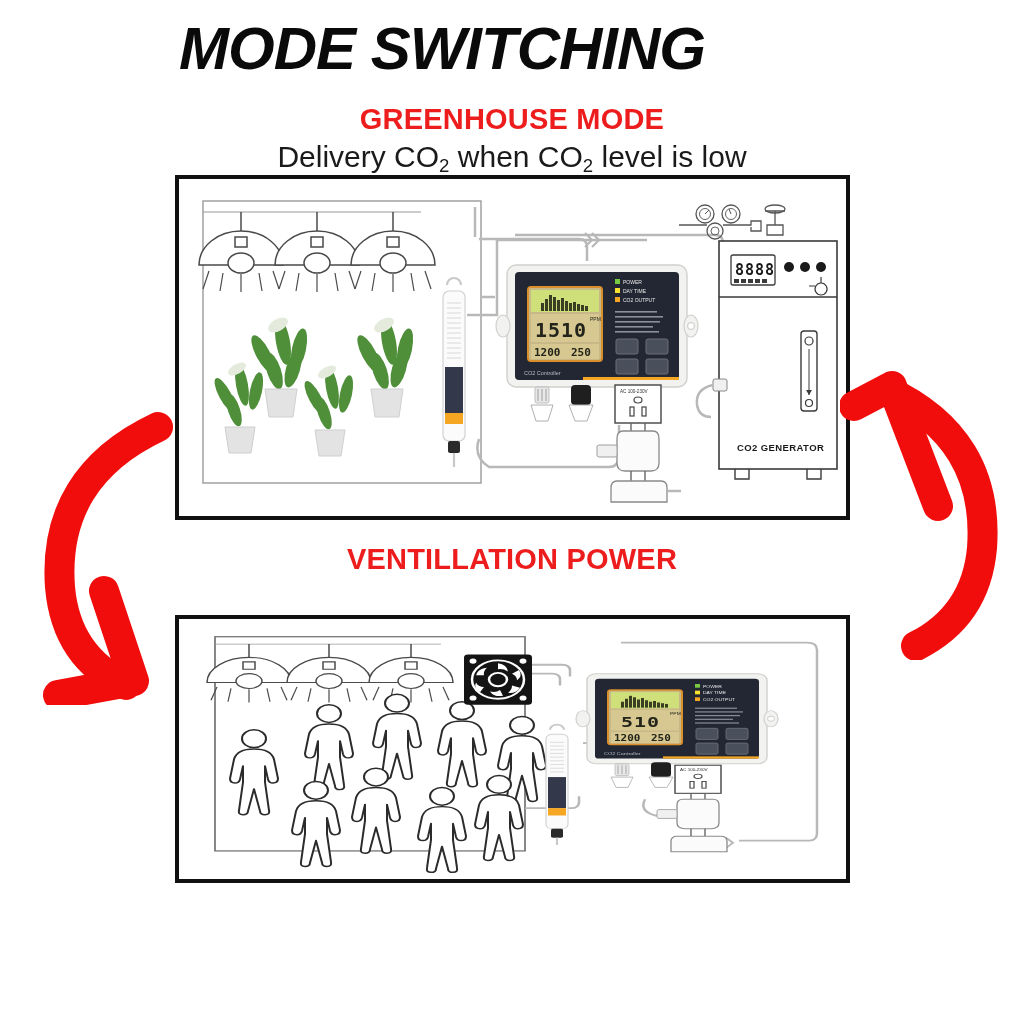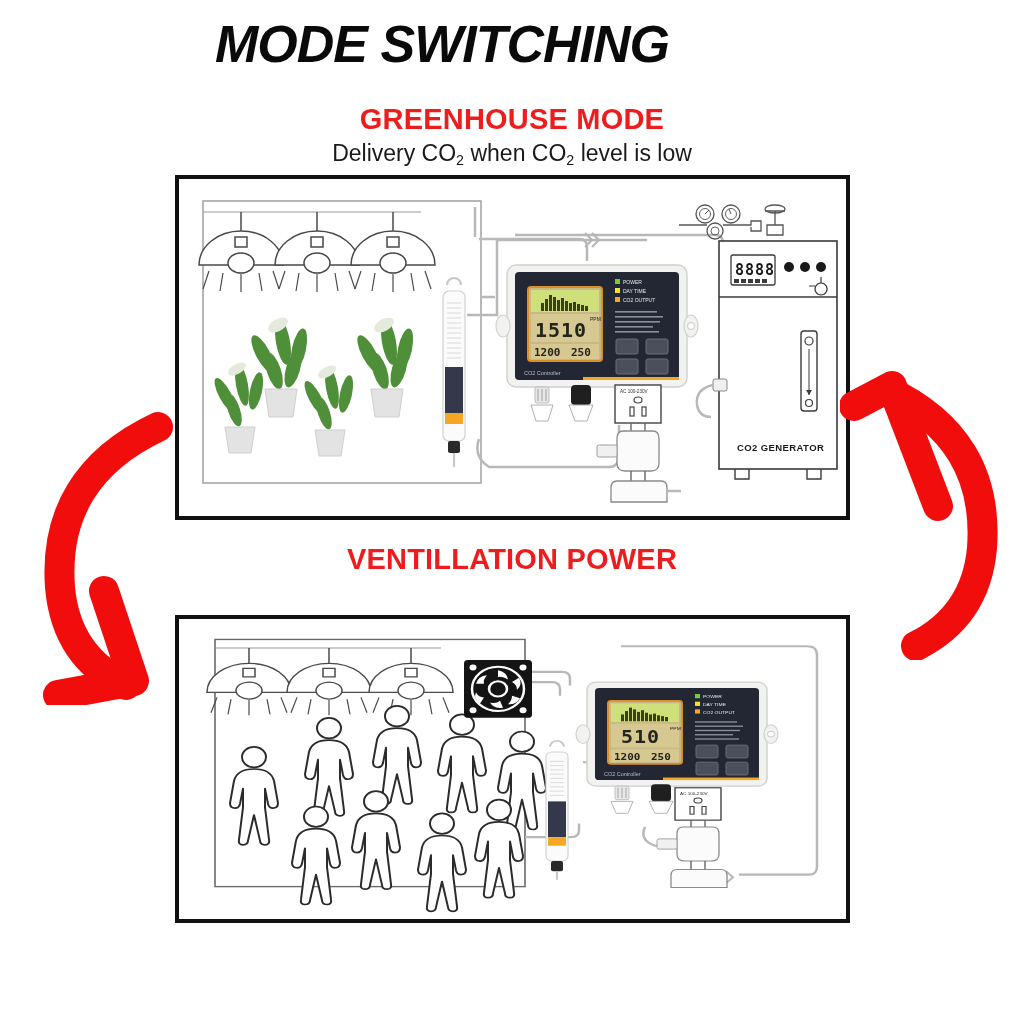--- a/index.html
+++ b/index.html
@@ -9,47 +9,47 @@
     font-family: "Liberation Sans", sans-serif;
     position: relative;
     overflow: hidden;
   }
   .stage { position: absolute; inset: 0; }
 
   
   .main-title {
     position: absolute; top: 14px; left: 0; width: 884px;
     text-align: center;
-    font-size: 52px; font-weight: bold; font-style: italic;
+    font-size: 60px; font-weight: bold; font-style: italic;
     letter-spacing: -1px; color: #0a0a0a;
     font-family: "Liberation Sans", sans-serif;
   }
   .mode-title {
     position: absolute; left: 0; width: 1024px; text-align: center;
     font-size: 29px; font-weight: bold; color: #ee1d1d;
     letter-spacing: 0.2px;
   }
   .mode-sub {
     position: absolute; left: 0; width: 1024px; text-align: center;
-    font-size: 23px; color: #1a1a1a; font-weight: 400;
+    font-size: 30px; color: #1a1a1a; font-weight: 400;
   }
   .mode-sub sub { font-size: 0.62em; vertical-align: -0.25em; }
   #gh-title { top: 103px; }
   #gh-sub   { top: 140px; }
   #vt-title { top: 543px; }
   #vt-sub   { top: 578px; }
 
   
   .panel {
     position: absolute;
     border: 4px solid #111111;
     background: #ffffff;
   }
   #panel-greenhouse  { left: 175px; top: 175px;  width: 675px; height: 345px; }
-  #panel-ventilation { left: 175px; top: 615px;  width: 675px; height: 308px; }
+  #panel-ventilation { left: 175px; top: 615px;  width: 675px; height: 268px; }
   .panel-svg { position: absolute; inset: 0; width: 100%; height: 100%; }
 
   
   .arrow { position: absolute; }
   #arrow-left  { left: 30px;  top: 395px; width: 180px; height: 310px; }
   #arrow-right { left: 840px; top: 360px; width: 175px; height: 300px; }
 </style>
 </head>
 <body>
 

